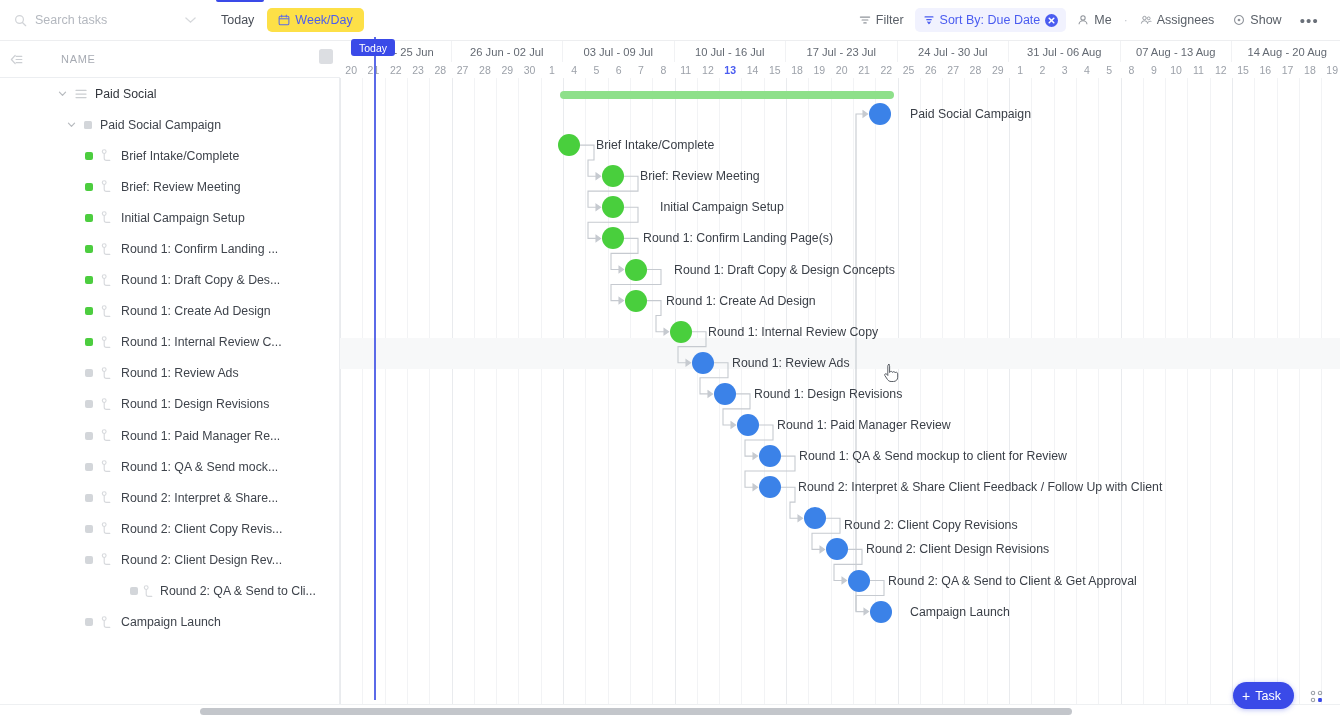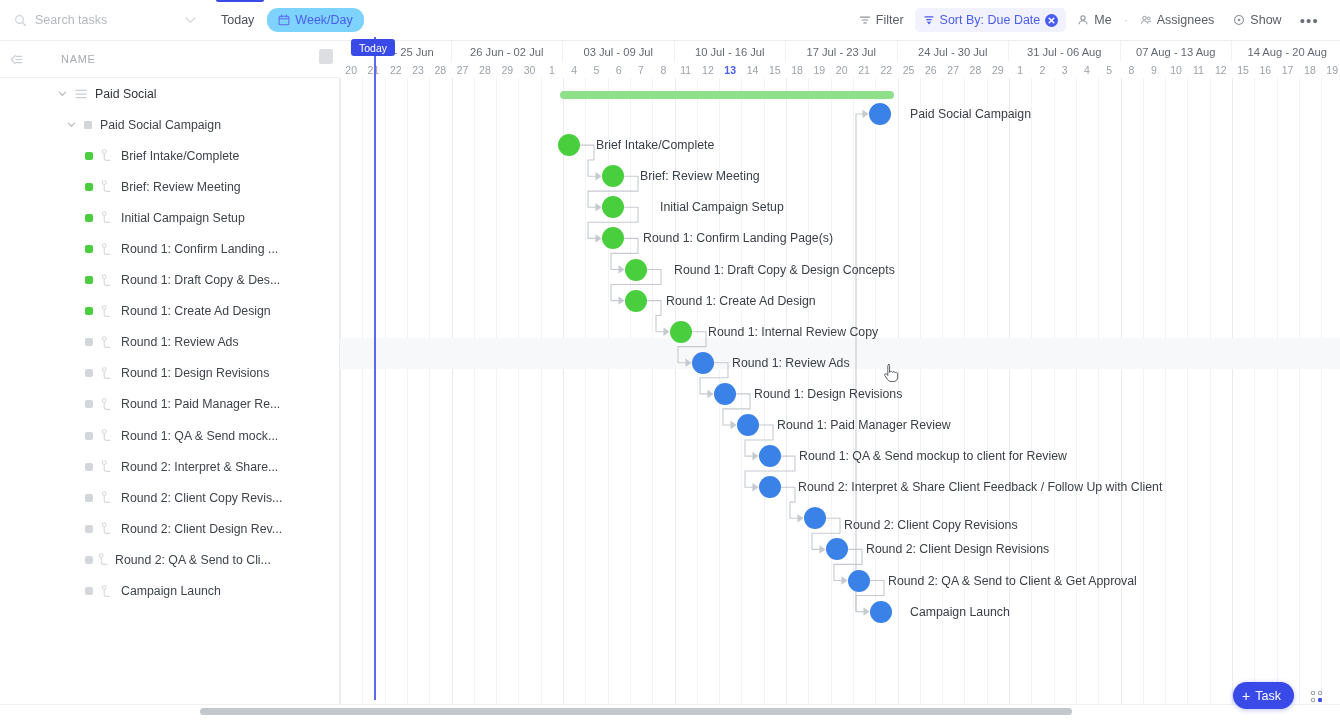--- a/index.html
+++ b/index.html
@@ -33,21 +33,21 @@
   }
   .search-input::placeholder { color: #b4b8bf; }
   .chev-ico { position: absolute; right: 14px; top: 16px; width: 11px; height: 8px; opacity: .4; }
 
   .tabs { display: flex; align-items: center; height: 41px; gap: 2px; position: relative; }
   .tab {
     font-size: 12.5px; color: #4a4f58; padding: 5px 11px;
     border-radius: 5px; cursor: pointer; white-space: nowrap;
     display: flex; align-items: center; gap: 5px;
   }
-  .tab.active { color: #4a5cf0; background: #7dd3fc; border-radius: 11px; }
+  .tab.active { color: #4a5cf0; background: #fde047; }
   .tab-underline {
     position: absolute; top: 0; left: 6px; width: 48px; height: 2.5px;
     background: #3a4ae8; border-radius: 0 0 2px 2px;
   }
   .cal-ico { width: 12px; height: 12px; }
 
   .toolbar-right {
     margin-left: auto; display: flex; align-items: center;
     gap: 3px; padding-right: 14px; height: 41px;
   }
@@ -368,20 +368,28 @@
         </div>
         <div class="row" style="padding-left: 85px; gap: 8px; padding-right: 14px;">
           <span class="status-sq" style="background:#4ccd3f"></span>
           <svg class="ms-ico" viewBox="0 0 12 13">
             <circle cx="3.2" cy="2.6" r="1.9" fill="none" stroke="#aeb3ba" stroke-width="1.1"></circle>
             <path d="M3.2,4.6 v4.6 a2.2,2.2 0 0 0 2.2,2.2 h3.4" fill="none" stroke="#aeb3ba" stroke-width="1.1" stroke-linecap="round"></path>
           </svg>
           <span class="row-title">Round 1: Create Ad Design</span>
         </div>
         <div class="row" style="padding-left: 85px; gap: 8px; padding-right: 14px;">
+          <span class="status-sq" style="background:#4ccd3f"></span>
+          <svg class="ms-ico" viewBox="0 0 12 13">
+            <circle cx="3.2" cy="2.6" r="1.9" fill="none" stroke="#aeb3ba" stroke-width="1.1"></circle>
+            <path d="M3.2,4.6 v4.6 a2.2,2.2 0 0 0 2.2,2.2 h3.4" fill="none" stroke="#aeb3ba" stroke-width="1.1" stroke-linecap="round"></path>
+          </svg>
+          <span class="row-title">Round 1: Internal Review C...</span>
+        </div>
+        <div class="row" style="padding-left: 85px; gap: 8px; padding-right: 14px;">
           <span class="status-sq" style="background:#d3d6da"></span>
           <svg class="ms-ico" viewBox="0 0 12 13">
             <circle cx="3.2" cy="2.6" r="1.9" fill="none" stroke="#aeb3ba" stroke-width="1.1"></circle>
             <path d="M3.2,4.6 v4.6 a2.2,2.2 0 0 0 2.2,2.2 h3.4" fill="none" stroke="#aeb3ba" stroke-width="1.1" stroke-linecap="round"></path>
           </svg>
           <span class="row-title">Round 1: Review Ads</span>
         </div>
         <div class="row" style="padding-left: 85px; gap: 8px; padding-right: 14px;">
           <span class="status-sq" style="background:#d3d6da"></span>
           <svg class="ms-ico" viewBox="0 0 12 13">
@@ -423,21 +431,21 @@
           <span class="row-title">Round 2: Client Copy Revis...</span>
         </div>
         <div class="row" style="padding-left: 85px; gap: 8px; padding-right: 14px;">
           <span class="status-sq" style="background:#d3d6da"></span>
           <svg class="ms-ico" viewBox="0 0 12 13">
             <circle cx="3.2" cy="2.6" r="1.9" fill="none" stroke="#aeb3ba" stroke-width="1.1"></circle>
             <path d="M3.2,4.6 v4.6 a2.2,2.2 0 0 0 2.2,2.2 h3.4" fill="none" stroke="#aeb3ba" stroke-width="1.1" stroke-linecap="round"></path>
           </svg>
           <span class="row-title">Round 2: Client Design Rev...</span>
         </div>
-        <div class="row" style="padding-left: 85px; gap: 5px; padding-right: 14px;">
+        <div class="row" style="padding-left: 85px; gap: 5px; padding-right: 14px; margin-left: 45px;">
           <span class="status-sq" style="background:#d3d6da"></span>
           <svg class="ms-ico" viewBox="0 0 12 13">
             <circle cx="3.2" cy="2.6" r="1.9" fill="none" stroke="#aeb3ba" stroke-width="1.1"></circle>
             <path d="M3.2,4.6 v4.6 a2.2,2.2 0 0 0 2.2,2.2 h3.4" fill="none" stroke="#aeb3ba" stroke-width="1.1" stroke-linecap="round"></path>
           </svg>
           <span class="row-title">Round 2: QA &amp; Send to Cli...</span>
         </div>
         <div class="row" style="padding-left: 85px; gap: 8px; padding-right: 14px;">
           <span class="status-sq" style="background:#d3d6da"></span>
           <svg class="ms-ico" viewBox="0 0 12 13">

